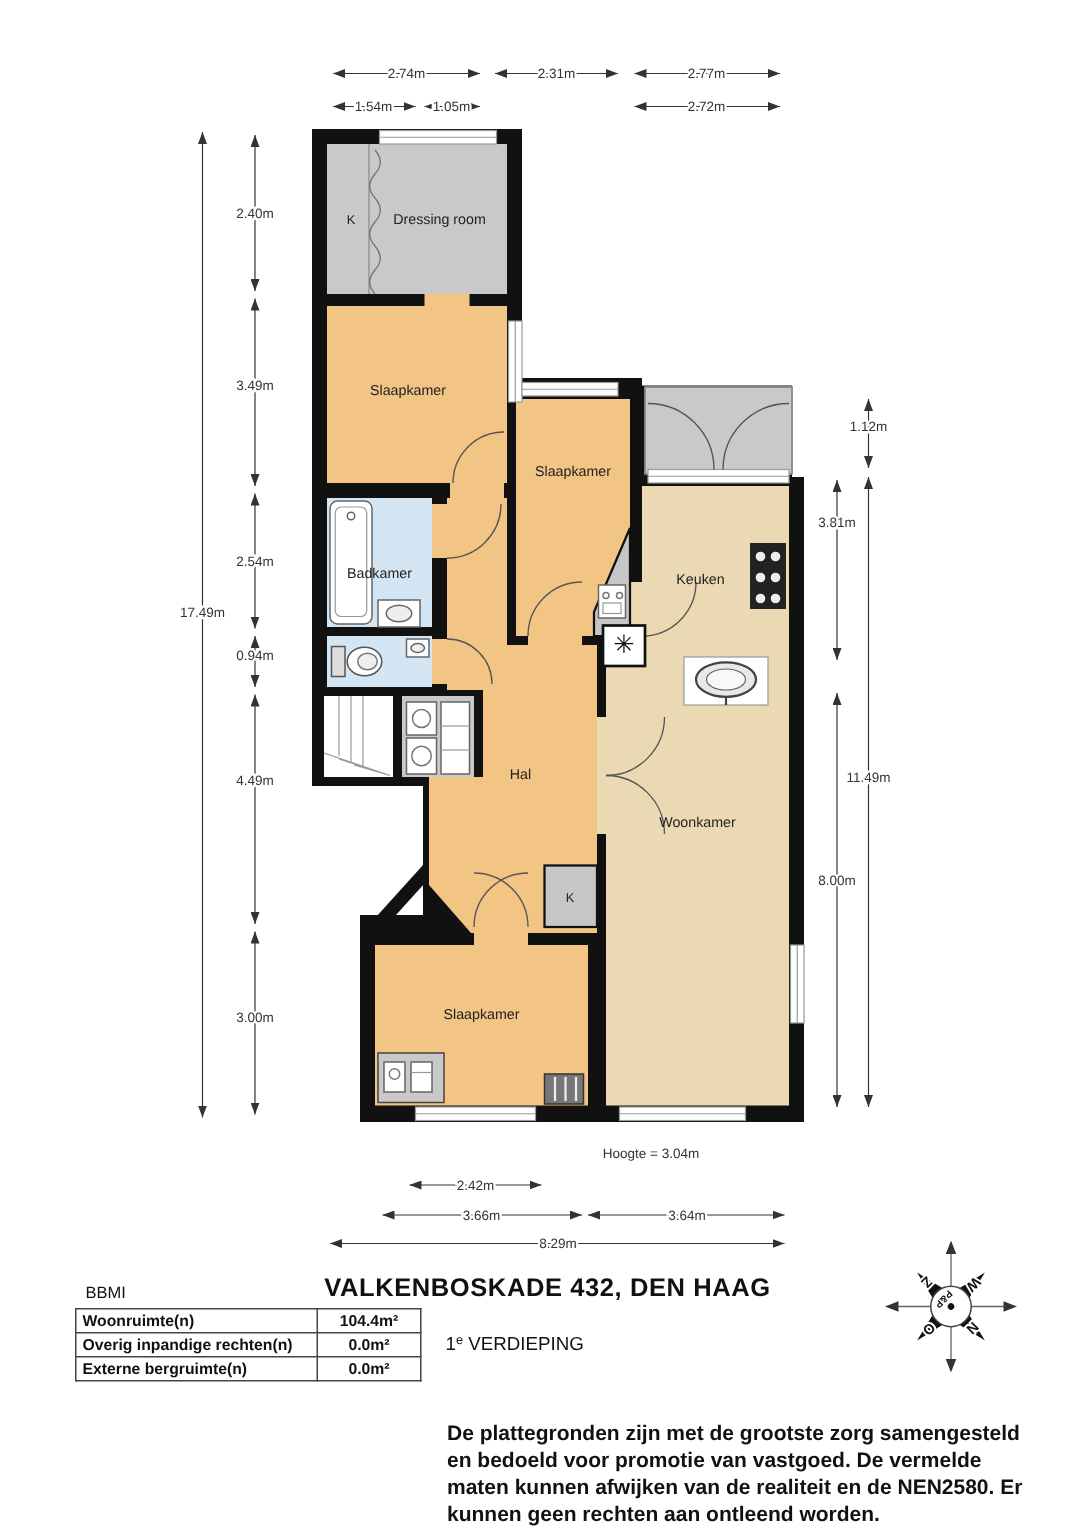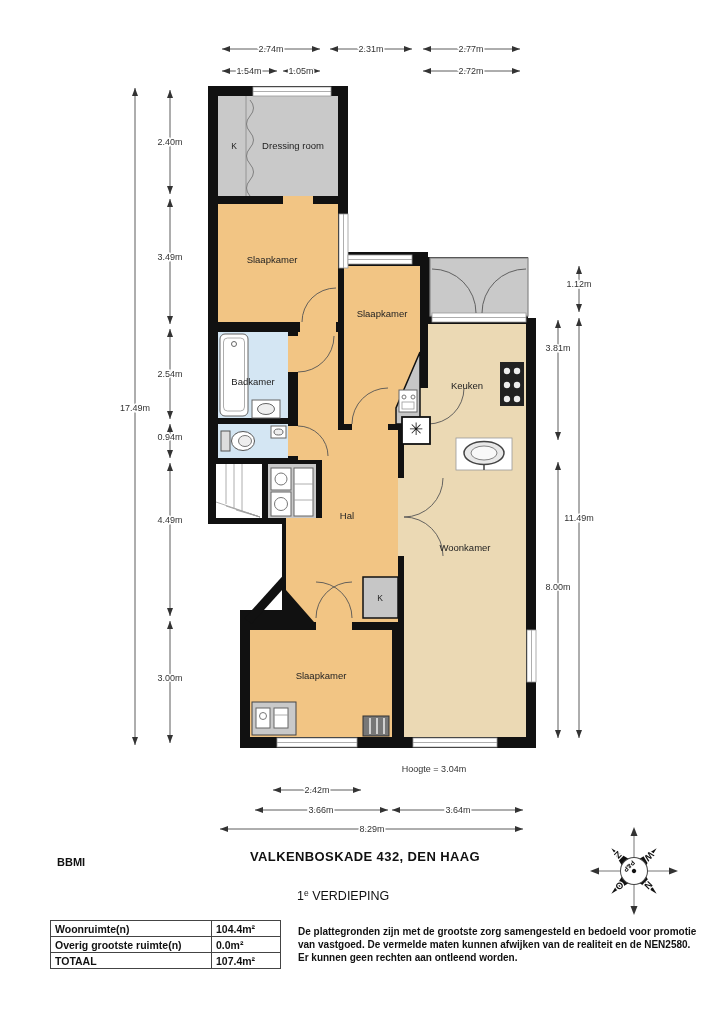--- a/index.html
+++ b/index.html
@@ -10,28 +10,28 @@
   .dim{stroke:#333;stroke-width:0.8;}
   .dimt{font-size:9px;fill:#333;text-anchor:middle;paint-order:stroke;stroke:#fff;stroke-width:3px;}
   .rlabel{font-size:9.5px;fill:#222;text-anchor:middle;}
   .rlabel-sm{font-size:8.5px;fill:#222;text-anchor:middle;}
   .door{fill:none;stroke:#555;stroke-width:0.9;}
   .win{fill:#fff;stroke:#999;stroke-width:0.8;}
   .winl{stroke:#999;stroke-width:0.8;}
   .fx{fill:#fff;stroke:#666;stroke-width:1;}
   .fxl{stroke:#999;stroke-width:0.8;fill:none;}
   .title{position:absolute;left:140px;top:849px;width:450px;text-align:center;
-         font-size:13px;font-weight:bold;letter-spacing:.4px;}
+         font-size:17px;font-weight:bold;letter-spacing:.4px;}
   .floorlbl{position:absolute;left:297px;top:889px;font-size:12.5px;font-weight:normal;}
   .floorlbl .sup{font-size:8.5px;position:relative;top:-4px;}
-  .bbmi{position:absolute;left:57px;top:856px;font-size:11px;font-weight:bold;text-align:right;}
-  .sumtable{position:absolute;left:50px;top:872px;width:231px;border-collapse:collapse;margin-top:48px;}
+  .bbmi{position:absolute;left:57px;top:856px;font-size:11px;font-weight:normal;text-align:right;}
+  .sumtable{position:absolute;left:50px;top:872px;width:231px;border-collapse:collapse;}
   .sumtable td{border:1px solid #444;font-size:10.5px;font-weight:bold;padding:1.5px 4px;color:#111;}
-  .sumtable td.val{width:60px;text-align:left;}
-  .disclaimer{position:absolute;left:298px;top:926px;width:400px;font-size:10px;
+  .sumtable td.val{width:60px;text-align:center;}
+  .disclaimer{position:absolute;left:298px;top:947px;width:400px;font-size:14px;
               font-weight:bold;line-height:1.28;color:#111;}
   .compass-letter{font-size:9.5px;font-weight:bold;fill:#111;text-anchor:middle;
                   paint-order:stroke;stroke:#fff;stroke-width:2.5px;}
   .compass-center{font-size:6.5px;font-weight:bold;fill:#111;text-anchor:middle;
                   paint-order:stroke;stroke:#fff;stroke-width:2px;}
 </style>
 </head>
 <body>
 
 <div class="canvas">
@@ -319,25 +319,25 @@
 
 <div class="bbmi">BBMI</div>
 
 <table class="sumtable">
   <tbody>
     <tr>
           <td>Woonruimte(n)</td>
           <td class="val">104.4m²</td>
         </tr>
     <tr>
-          <td>Overig grootste ruimte(n)</td>
+          <td>Overig inpandige rechten(n)</td>
           <td class="val">0.0m²</td>
         </tr>
     <tr>
-          <td>TOTAAL</td>
-          <td class="val">107.4m²</td>
+          <td>Externe bergruimte(n)</td>
+          <td class="val">0.0m²</td>
         </tr>
   </tbody>
 </table>
 
 <div class="disclaimer">De plattegronden zijn met de grootste zorg samengesteld en bedoeld voor promotie van vastgoed. De vermelde maten kunnen afwijken van de realiteit en de NEN2580. Er kunnen geen rechten aan ontleend worden.</div>
 
 </div>
 
 </body></html>

